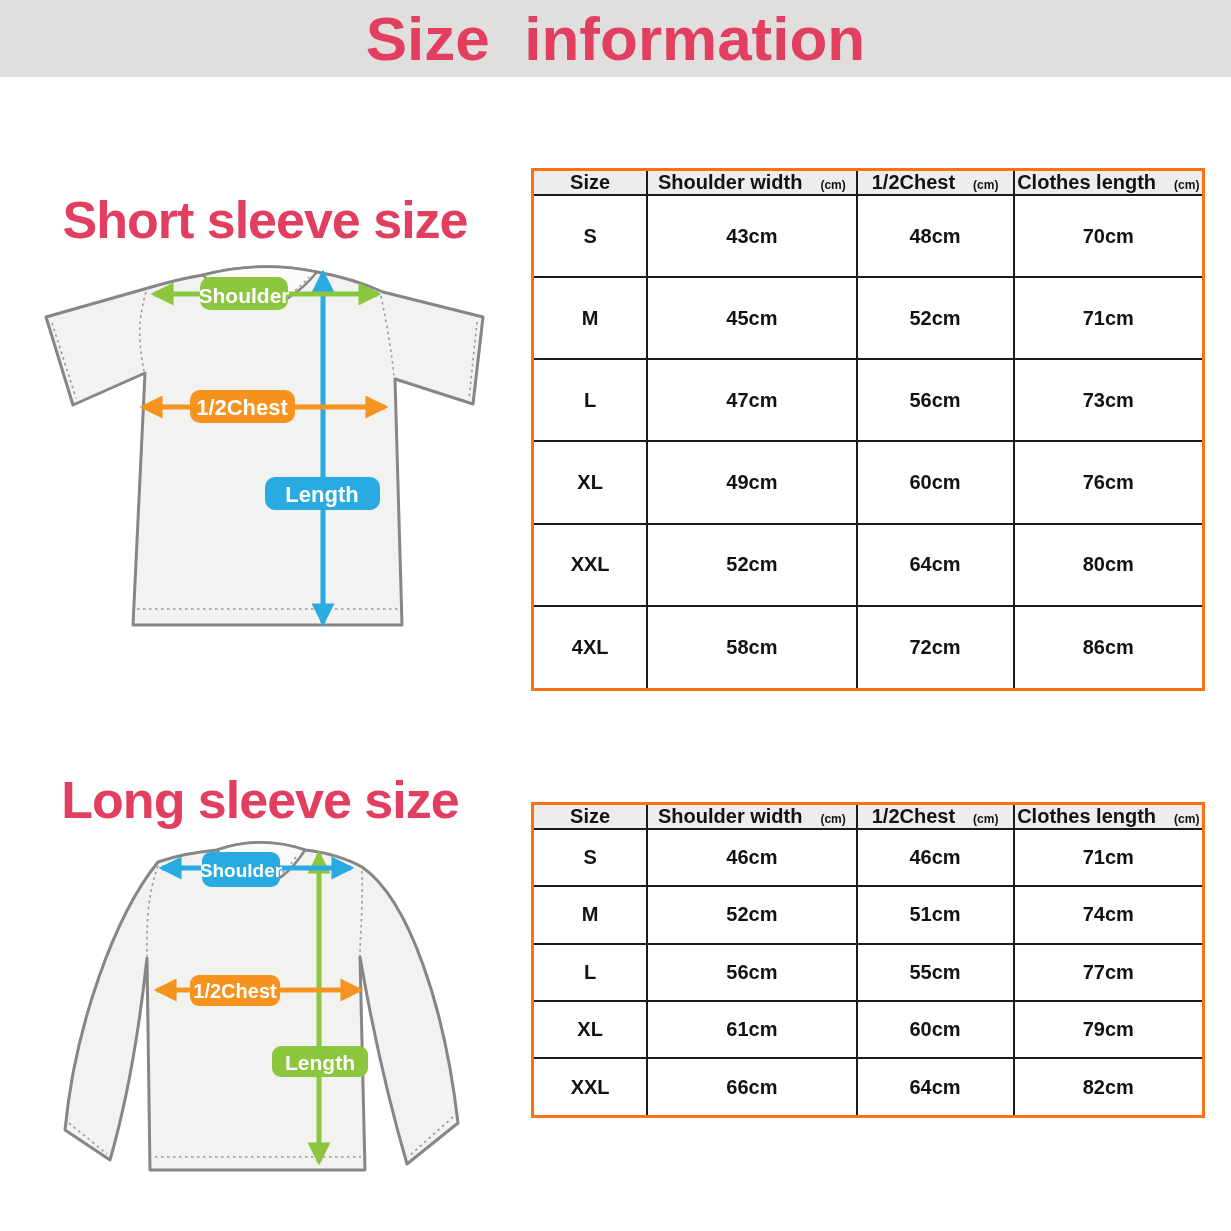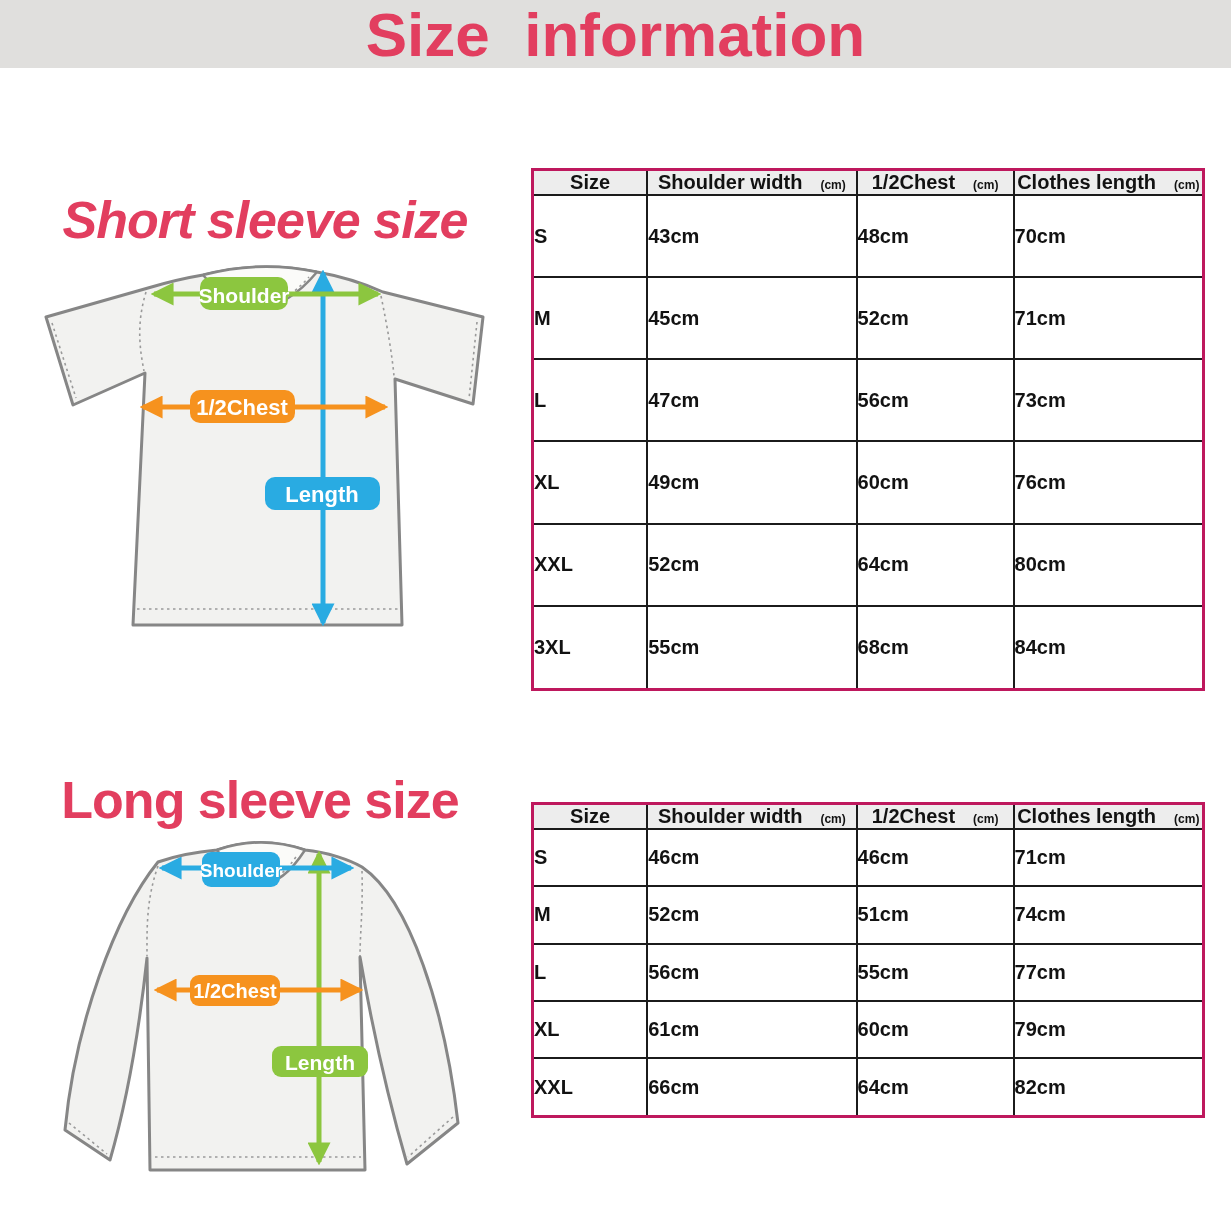--- a/index.html
+++ b/index.html
@@ -1,43 +1,43 @@
 <!DOCTYPE html>
 <html><head>
 <meta charset="utf-8">
 <style>
   html,body{margin:0;padding:0;}
   body{
     width:1231px;height:1231px;background:#ffffff;position:relative;overflow:hidden;
     font-family:"Liberation Sans","DejaVu Sans",sans-serif;
   }
   .banner{
-    position:absolute;left:0;top:0;width:1231px;height:68px;background:#e0dfdd;
+    position:absolute;left:0;top:0;width:1231px;height:77px;background:#e0dfdd;
     display:flex;align-items:center;justify-content:center;
   }
   .banner h1{
     margin:0;font-size:62px;font-weight:bold;color:#e23e5f;white-space:pre;letter-spacing:0;
   }
   .section-heading{
     position:absolute;margin:0;color:#e23e5f;font-weight:bold;font-size:52px;
     text-align:center;letter-spacing:-1px;
   }
-  #short-heading{left:35px;top:190px;width:460px;font-style:italic;}
+  #short-heading{left:35px;top:190px;width:460px;}
   #long-heading{left:30px;top:770px;width:460px;}
   svg.diagram{position:absolute;}
   #short-svg{left:30px;top:255px;}
   #long-svg{left:55px;top:830px;}
   svg .shirt{fill:#f2f2f0;stroke:#868686;stroke-width:3;stroke-linejoin:round;}
   svg .collar{fill:#fbfbf9;stroke:#868686;stroke-width:2.5;stroke-linejoin:round;}
   svg .stitch{fill:none;stroke:#9a9a9a;stroke-width:1.6;stroke-dasharray:2.5,3.5;}
   svg .arrow{fill:none;stroke-width:5;stroke-linecap:butt;}
   svg text.tag{fill:#ffffff;font-weight:bold;text-anchor:middle;dominant-baseline:central;}
   .size-table{
     position:absolute;border-collapse:collapse;table-layout:fixed;background:#ffffff;
-    border:3px solid #be185d;color:#121212;font-weight:bold;
+    border:3px solid #f97316;text-align:center;color:#121212;font-weight:bold;
   }
   .size-table th,.size-table td{border:2px solid #1b1b1b;padding:0;}
   .size-table thead th{background:#ededed;font-size:20px;font-weight:bold;}
   .size-table td{font-size:20px;}
   .size-table .unit{font-size:12px;margin-left:18px;font-weight:bold;}
   #table-short{left:531px;top:168px;width:674px;height:523px;}
   #table-long{left:531px;top:802px;width:674px;height:316px;}
   col.c1{width:17.1%;} col.c2{width:31.2%;} col.c3{width:23.4%;} col.c4{width:28.3%;}
 </style>
 </head>
@@ -124,24 +124,24 @@
         <td>60cm</td>
         <td>76cm</td>
       </tr>
       <tr>
         <td>XXL</td>
         <td>52cm</td>
         <td>64cm</td>
         <td>80cm</td>
       </tr>
       <tr>
-        <td>3XL</td>
-        <td>55cm</td>
-        <td>68cm</td>
-        <td>84cm</td>
+        <td>4XL</td>
+        <td>58cm</td>
+        <td>72cm</td>
+        <td>86cm</td>
       </tr>
     </tbody>
   </table>
 
 <h2 class="section-heading" id="long-heading">Long sleeve size</h2>
 
 <svg class="diagram" id="long-svg" width="470" height="390" viewBox="0 0 470 390">
   <defs>
     <marker id="ml-shoulder" viewBox="0 0 10 10" refX="8.5" refY="5" markerWidth="4.6" markerHeight="4.6" orient="auto-start-reverse">
       <path d="M0,0L10,5L0,10Z" fill="#29abe2"></path>

